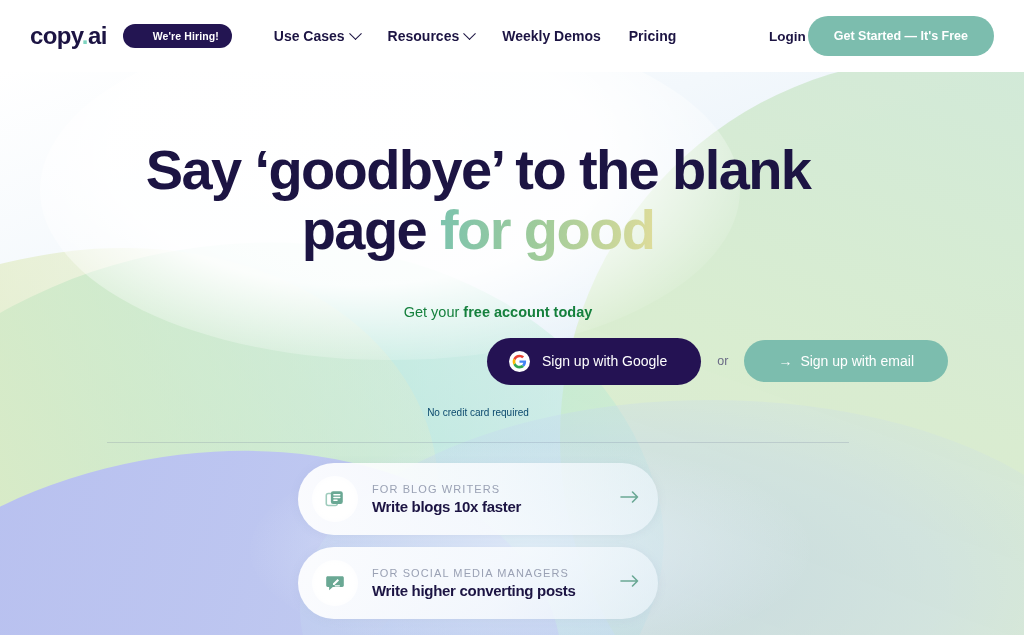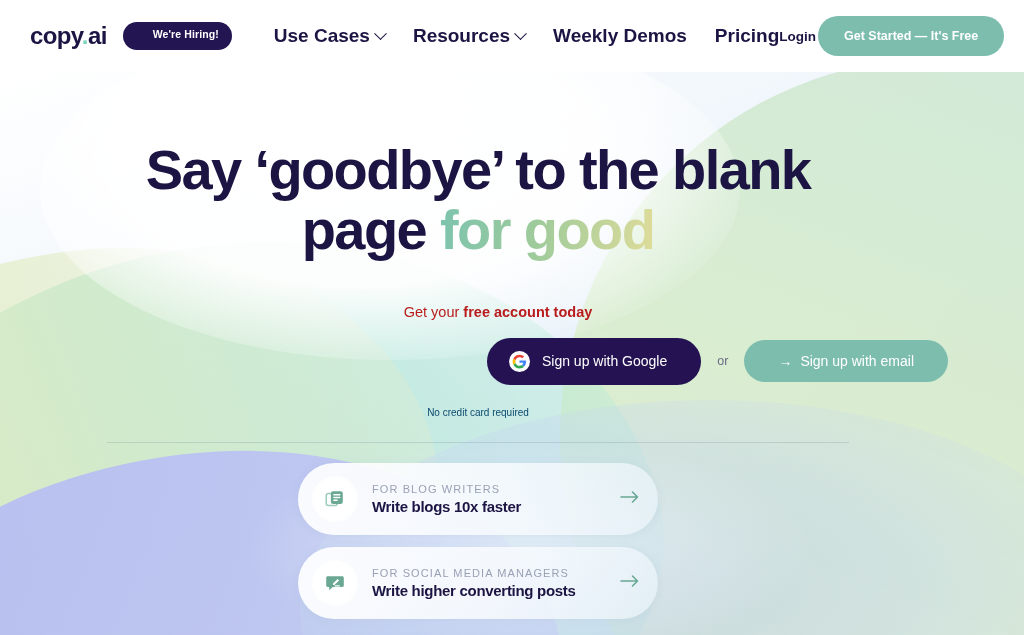--- a/index.html
+++ b/index.html
@@ -122,21 +122,21 @@
   
   .navbar {
     position: relative;
     z-index: 10;
     height: 72px;
     background: #ffffff;
     display: flex;
     align-items: center;
     padding: 0 30px 0 30px;
   }
-  .nav-left { display: flex; gap: 16px; }
+  .nav-left { display: flex; align-items: center; gap: 16px; }
   .logo {
     font-size: 24px;
     font-weight: 700;
     letter-spacing: -0.6px;
     color: #1c1443;
     white-space: nowrap;
   }
   .logo .dot { color: #7fd4c0; }
   .hiring-badge {
     background: #231552;
@@ -151,21 +151,21 @@
   .nav-links {
     display: flex;
     align-items: center;
     gap: 28px;
     margin-left: 42px;
   }
   .nav-link {
     display: flex;
     align-items: center;
     gap: 6px;
-    font-size: 19px;
+    font-size: 14px;
     font-weight: 600;
     color: #1c1443;
     white-space: nowrap;
     cursor: pointer;
   }
   .chev {
     width: 9px; height: 9px;
     border-right: 1.6px solid #1c1443;
     border-bottom: 1.6px solid #1c1443;
     transform: rotate(45deg) translate(-2px,-2px);
@@ -219,21 +219,21 @@
     background: linear-gradient(95deg, #7cc3ae 0%, #9ecb9b 45%, #dedc9a 100%);
     -webkit-background-clip: text;
     background-clip: text;
     -webkit-text-fill-color: transparent;
     color: transparent;
   }
 
   .subhead {
     margin-top: 44px;
     font-size: 14.5px;
-    color: #b91c1c;
+    color: #15803d;
     font-weight: 400;
     margin-left: 40px;
   }
   .subhead b { font-weight: 700; }
 
   .cta-row {
     margin-top: 18px;
     display: flex;
     align-items: center;
     justify-content: flex-end;

